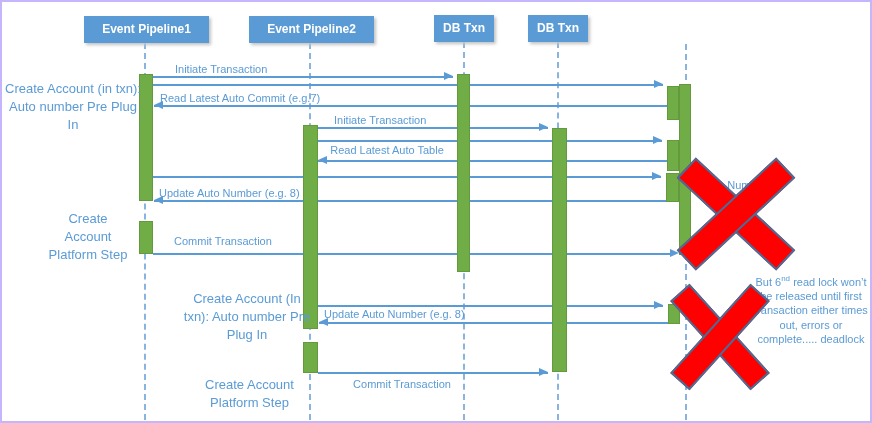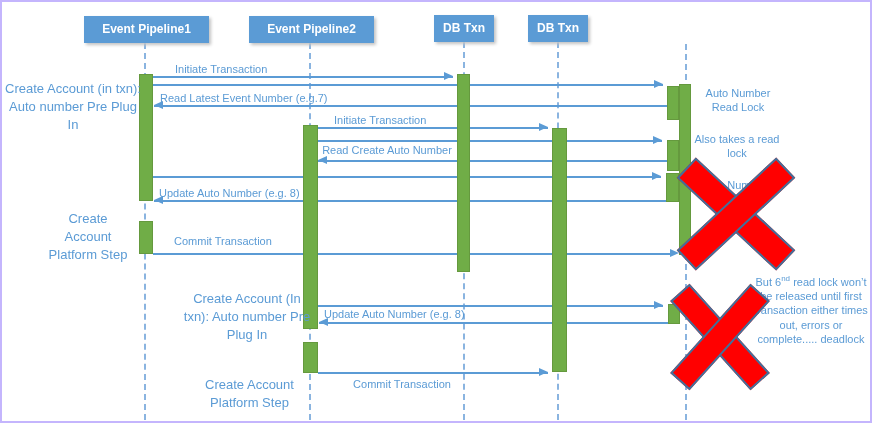--- a/index.html
+++ b/index.html
@@ -105,23 +105,23 @@
   <div class="mline" style="left:316px; top:303px; width:345px;"></div>
   <div class="arr-r" style="left:652px; top:299px;"></div>
 
   <div class="mline" style="left:317px; top:320px; width:361px;"></div>
   <div class="arr-l" style="left:317px; top:316px;"></div>
 
   <div class="mline" style="left:316px; top:370px; width:230px;"></div>
   <div class="arr-r" style="left:537px; top:366px;"></div>
 
   <div class="mlabel" style="left:173px; top:61px;">Initiate Transaction</div>
-  <div class="mlabel" style="left:158px; top:90px;">Read Latest Event Number (e.g.7)</div>
+  <div class="mlabel" style="left:158px; top:90px;">Read Latest Auto Commit (e.g.7)</div>
   <div class="mlabel" style="left:332px; top:112px;">Initiate Transaction</div>
-  <div class="mlabel center" style="left:310px; top:142px; width:150px;">Read Create Auto Number</div>
+  <div class="mlabel center" style="left:310px; top:142px; width:150px;">Read Latest Auto Table</div>
   <div class="mlabel" style="left:157px; top:185px;">Update Auto Number (e.g. 8)</div>
   <div class="mlabel" style="left:172px; top:233px;">Commit Transaction</div>
   <div class="mlabel" style="left:322px; top:306px;">Update Auto Number (e.g. 8)</div>
   <div class="mlabel center" style="left:310px; top:376px; width:180px;">Commit Transaction</div>
 
   <div class="bar" style="left:137px; top:72px;  width:14px; height:127px;"></div>
   <div class="bar" style="left:137px; top:219px; width:14px; height:33px;"></div>
   <div class="bar" style="left:301px; top:123px; width:15px; height:204px;"></div>
   <div class="bar" style="left:301px; top:340px; width:15px; height:31px;"></div>
   <div class="bar" style="left:455px; top:72px;  width:13px; height:198px;"></div>
@@ -130,22 +130,20 @@
   <div class="bar" style="left:665px; top:84px;  width:12px; height:34px;"></div>
   <div class="bar" style="left:665px; top:138px; width:12px; height:31px;"></div>
   <div class="bar" style="left:664px; top:171px; width:13px; height:29px;"></div>
   <div class="bar" style="left:666px; top:302px; width:12px; height:20px;"></div>
 
   <div class="steplabel" style="left:2px; top:78px; width:138px;">Create Account (in txn): Auto number Pre Plug In</div>
   <div class="steplabel" style="left:45px; top:208px; width:82px;">Create Account Platform Step</div>
   <div class="steplabel" style="left:180px; top:288px; width:130px;">Create Account (In txn): Auto number Pre Plug In</div>
   <div class="steplabel" style="left:185px; top:374px; width:125px;">Create Account Platform Step</div>
 
-  <div class="note" style="left:694px; top:84px; width:84px;">Auto Number Read Lock</div>
-  <div class="note" style="left:690px; top:130px; width:90px;">Also takes a read lock</div>
   <div class="note" style="left:688px; top:176px; width:88px;">Auto Number Update Lock</div>
   <div class="note" style="left:750px; top:272px; width:118px;"><span>But 6</span><sup>nd</sup><span> read lock won’t be released until first transaction either times out, errors or complete..... deadlock</span></div>
 
   <div class="xmark" style="left:682px; top:163px; width:104px; height:98px;">
     <div class="arm" style="width:136px; height:28px; margin:-14px 0 0 -68px; transform:rotate(43deg);"></div>
     <div class="arm" style="width:136px; height:28px; margin:-14px 0 0 -68px; transform:rotate(-43deg);"></div>
   </div>
   <div class="xmark" style="left:676px; top:288px; width:84px; height:94px;">
     <div class="arm" style="width:120px; height:26px; margin:-13px 0 0 -60px; transform:rotate(48deg);"></div>
     <div class="arm" style="width:120px; height:26px; margin:-13px 0 0 -60px; transform:rotate(-48deg);"></div>

